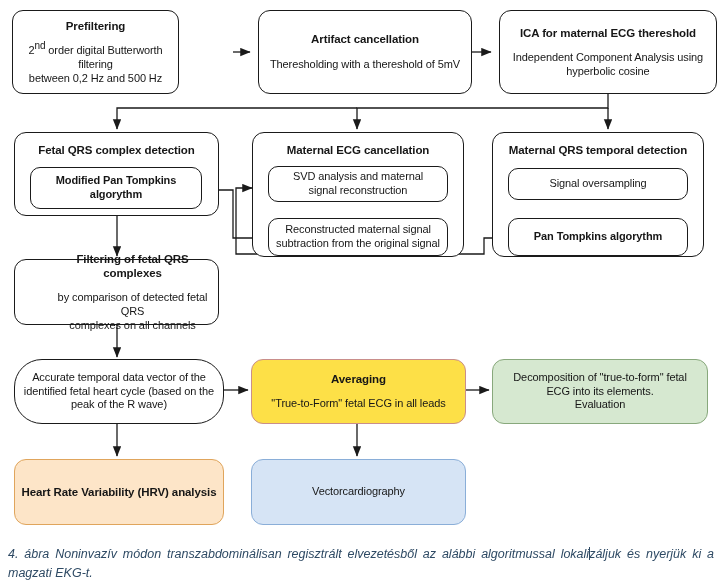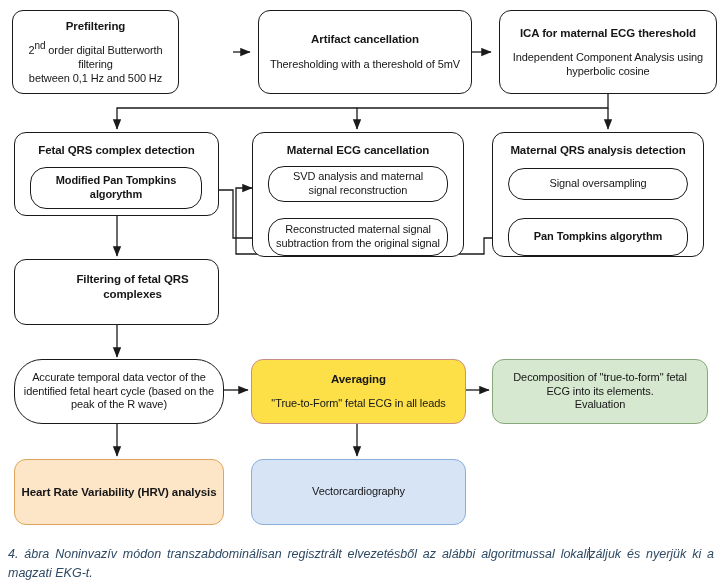--- a/index.html
+++ b/index.html
@@ -48,21 +48,21 @@
   }
   .node .sub {
     font-size: 11px;
     letter-spacing: -0.1px;
   }
   .node.hdr .ttl { margin-bottom: 11px; }
   .inner {
     position: absolute;
     box-sizing: border-box;
     border: 1px solid #1a1a1a;
-    border-radius: 16px;
+    border-radius: 10px;
     background: #ffffff;
     display: flex;
     align-items: center;
     justify-content: center;
     text-align: center;
     font-size: 11px;
     color: #161616;
     line-height: 1.25;
     letter-spacing: -0.1px;
   }
@@ -134,21 +134,21 @@
       <path d="M117,424 L117,456" marker-end="url(#ah)"></path>
 
       <path d="M357,424 L357,456" marker-end="url(#ah)"></path>
     </g>
   </svg>
 
   <div class="node hdr" style="left:12px; top:10px; width:167px; height:84px;border-radius:11px;">
     <div class="ttl">Prefiltering</div>
     <div class="sub">
       <span>2</span><sup>nd</sup><span> order digital Butterworth filtering</span><br>
-      <span>between 0,1 Hz and 500 Hz</span>
+      <span>between 0,2 Hz and 500 Hz</span>
     </div>
   </div>
 
   <div class="node hdr" style="left:258px; top:10px; width:214px; height:84px;">
     <div class="ttl">Artifact cancellation</div>
     <div class="sub">Theresholding with a thereshold of 5mV</div>
   </div>
 
   <div class="node hdr" style="left:499px; top:10px; width:218px; height:84px;">
     <div class="ttl">ICA for maternal ECG thereshold</div>
@@ -163,27 +163,31 @@
   </div>
   <div class="inner b" style="left:30px; top:167px; width:172px; height:42px;">Modified Pan Tompkins algorythm</div>
 
   <div class="node hdr" style="left:252px; top:132px; width:212px; height:125px; justify-content:flex-start; padding-top:10px;">
     <div class="ttl">Maternal ECG cancellation</div>
   </div>
   <div class="inner" style="left:268px; top:166px; width:180px; height:36px; padding:0 18px;">SVD analysis and maternal signal reconstruction</div>
   <div class="inner" style="left:268px; top:218px; width:180px; height:38px; padding:16px 6px;">Reconstructed maternal signal subtraction from the original signal</div>
 
   <div class="node hdr" style="left:492px; top:132px; width:212px; height:125px; justify-content:flex-start; padding-top:10px;">
-    <div class="ttl">Maternal QRS analysis detection</div>
+    <div class="ttl">Maternal QRS temporal detection</div>
   </div>
   <div class="inner b" style="left:508px; top:218px; width:180px; height:38px;">Pan Tompkins algorythm</div>
   <div class="inner" style="left:508px; top:168px; width:180px; height:32px;">Signal oversampling</div>
 
   <div class="node hdr" style="left:14px; top:259px; width:205px; height:66px;padding-left:32px;">
     <div class="ttl">Filtering of fetal QRS complexes</div>
+    <div class="sub">
+      <span>by comparison of detected fetal QRS</span><br>
+      <span>complexes on all channels</span>
+    </div>
   </div>
 
   <div class="node" style="left:14px; top:359px; width:210px; height:65px;border-radius:28px;">
     <div class="sub">
       <span>Accurate temporal data vector of the</span><br>
       <span>identified fetal heart cycle (based on the</span><br>
       <span>peak of the R wave)</span>
     </div>
   </div>
 

